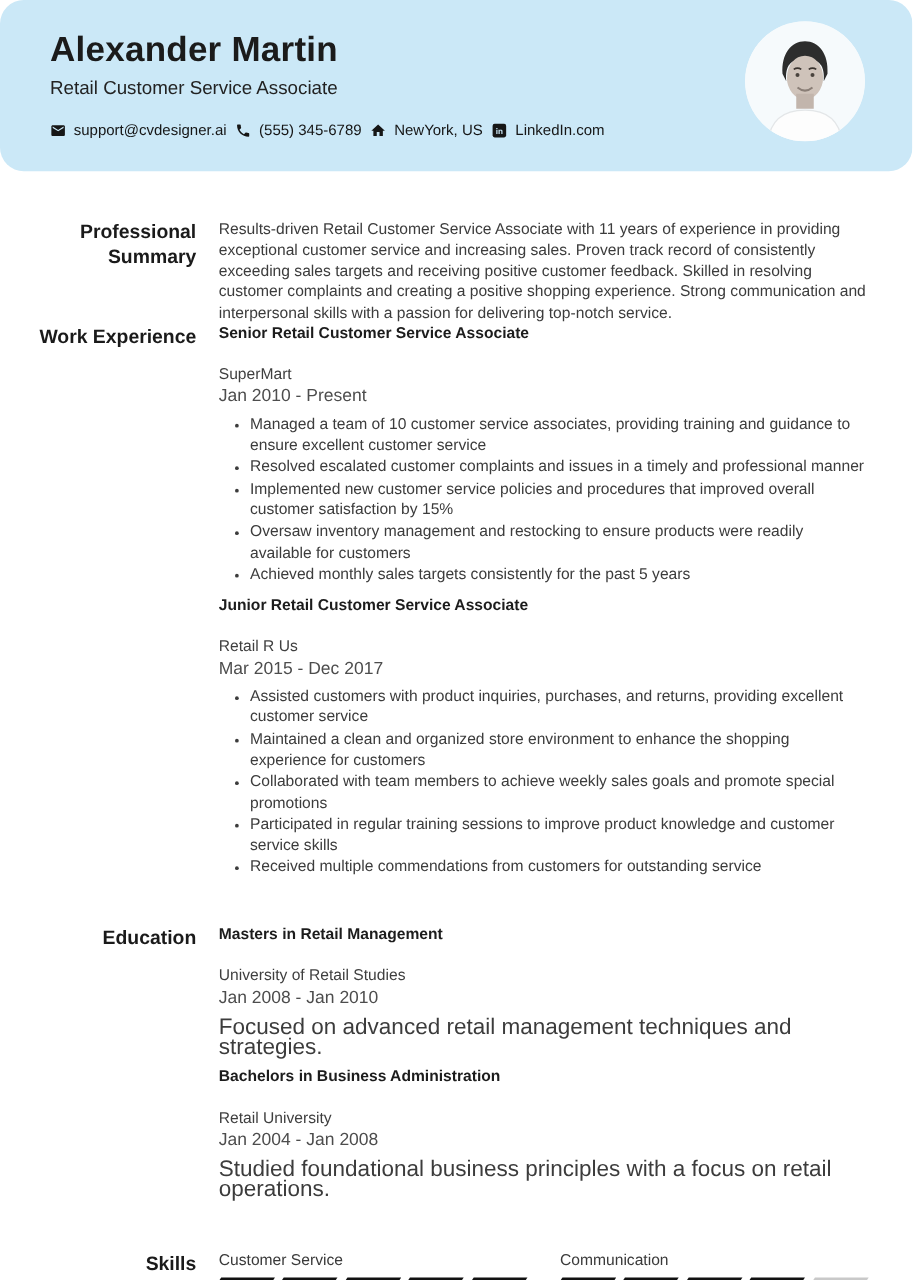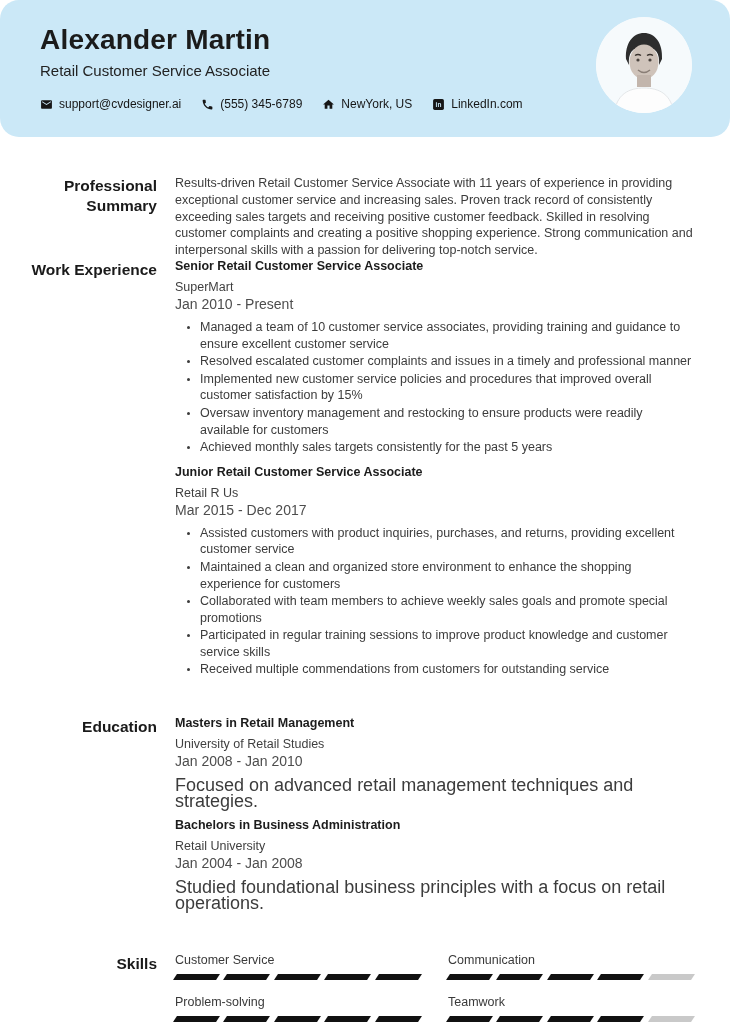--- a/index.html
+++ b/index.html
@@ -19,21 +19,21 @@
     border-radius:19px;
   }
   .name{
     font-size:28px;font-weight:700;color:#1b1b1b;
     letter-spacing:.2px;line-height:32px;margin:0;
   }
   .job-title{
     font-size:15px;color:#222;margin-top:5px;line-height:19px;
   }
   .contact-row{
-    display:flex;align-items:center;gap:20px;
+    display:flex;align-items:center;gap:7px;
     margin-top:17px;font-size:12px;color:#161616;text-align:center;
   }
   .contact-item{display:flex;align-items:center;gap:6px;white-space:nowrap;}
   .contact-item svg{display:block;}
   .avatar{
     position:absolute;right:38px;top:17px;
     width:96px;height:96px;border-radius:50%;
     overflow:hidden;background:#f6fafc;
   }
   .avatar svg{display:block;width:100%;height:100%;}
@@ -47,21 +47,21 @@
     font-size:15.5px;line-height:20px;padding-top:1px;
   }
   .summary-text{font-size:12.5px;line-height:16.8px;color:#3c3c3c;}
   .sec-summary{}
   .sec-experience{margin-bottom:29px;}
   .sec-education{margin-bottom:33px;}
   
   .entry{margin-bottom:9px;}
   .entry-head{display:flex;justify-content:space-between;align-items:flex-start;flex-direction:column;}
   .entry-title{font-size:12.5px;font-weight:700;color:#1c1c1c;line-height:15px;}
-  .entry-sub{font-size:12.5px;color:#3f3f3f;margin-top:6px;line-height:15px;}
+  .entry-sub{font-size:12.5px;color:#3f3f3f;margin-top:18px;line-height:15px;}
   .entry-date{font-size:14px;color:#4d4d4d;white-space:nowrap;padding-top:1px;}
   .bullets{margin:7px 0 0;padding-left:25px;}
   .bullets li{
     font-size:12.5px;line-height:16.6px;color:#3c3c3c;margin:0 0 1px;
   }
   .bullets li::marker{color:#3c3c3c;font-size:10px;}
   .edu-desc{font-size:18px;color:#3c3c3c;margin-top:8px;line-height:16px;}
   
   .skills-grid{
     display:grid;grid-template-columns:1fr 1fr;column-gap:28px;row-gap:0;

